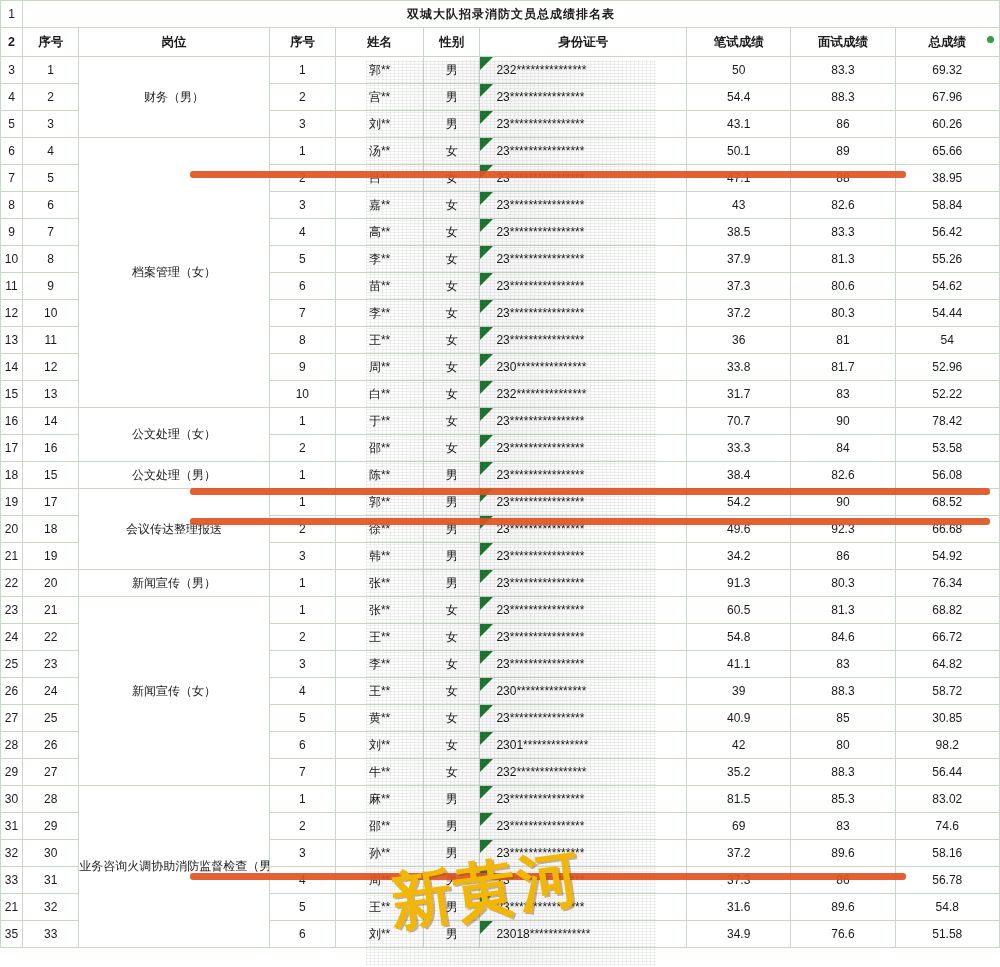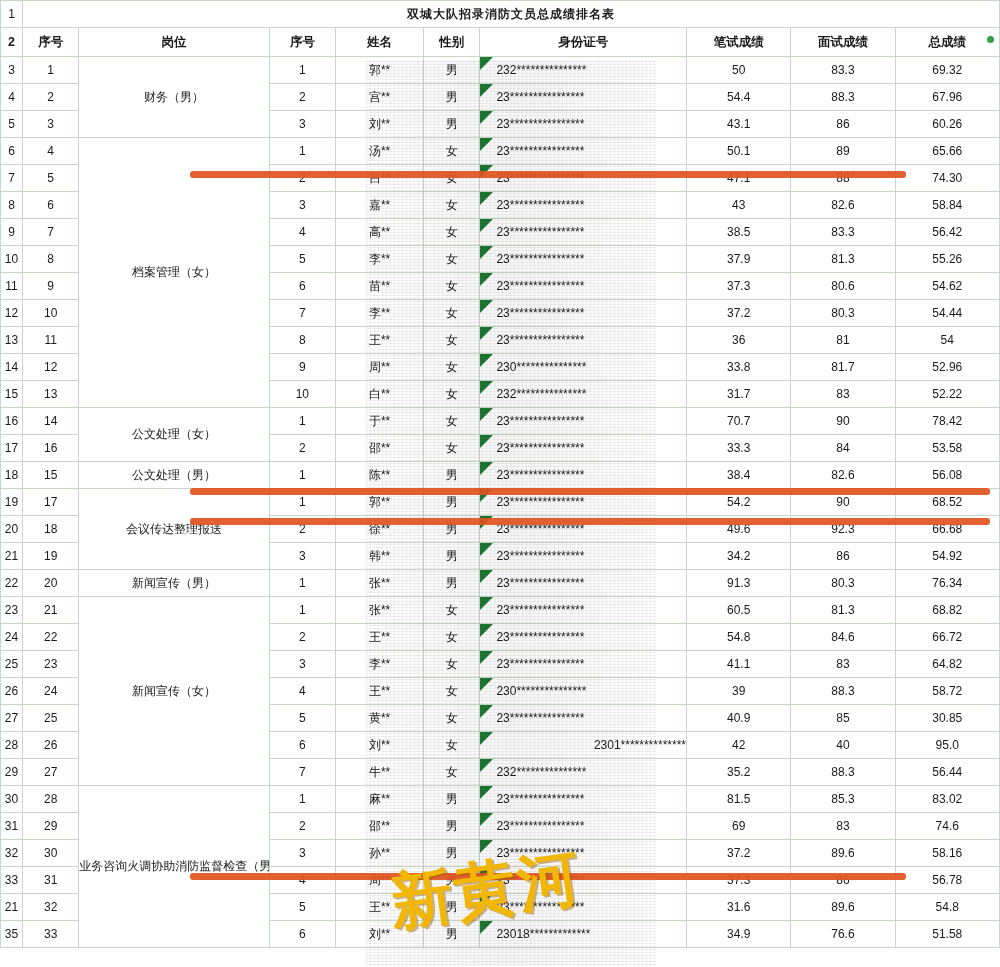--- a/index.html
+++ b/index.html
@@ -196,21 +196,21 @@
         </tr>
         <tr>
           <td class="rowhdr">7</td>
           <td>5</td>
           <td>2</td>
           <td class="name">吕**</td>
           <td>女</td>
           <td class="blur" style="position:relative;text-align:left;padding-left:16px;"><span class="tri" style="left:0;top:0;"></span><span>23****************</span></td>
           <td>47.1</td>
           <td>88</td>
-          <td>74.30</td>
+          <td>38.95</td>
         </tr>
         <tr>
           <td class="rowhdr">8</td>
           <td>6</td>
           <td>3</td>
           <td class="name">嘉**</td>
           <td>女</td>
           <td class="blur" style="position:relative;text-align:left;padding-left:16px;"><span class="tri" style="left:0;top:0;"></span><span>23****************</span></td>
           <td>43</td>
           <td>82.6</td>
@@ -429,24 +429,24 @@
           <td>40.9</td>
           <td>85</td>
           <td>30.85</td>
         </tr>
         <tr>
           <td class="rowhdr">28</td>
           <td>26</td>
           <td>6</td>
           <td class="name">刘**</td>
           <td>女</td>
-          <td class="blur" style="position:relative;text-align:right;padding-left:16px;"><span class="tri" style="left:0;top:0;"></span><span>2301**************</span></td>
+          <td class="blur" style="position:relative;text-align:left;padding-left:16px;"><span class="tri" style="left:0;top:0;"></span><span>2301**************</span></td>
           <td>42</td>
-          <td>40</td>
-          <td>95.0</td>
+          <td>80</td>
+          <td>98.2</td>
         </tr>
         <tr>
           <td class="rowhdr">29</td>
           <td>27</td>
           <td>7</td>
           <td class="name">牛**</td>
           <td>女</td>
           <td class="blur" style="position:relative;text-align:left;padding-left:16px;"><span class="tri" style="left:0;top:0;"></span><span>232***************</span></td>
           <td>35.2</td>
           <td>88.3</td>

